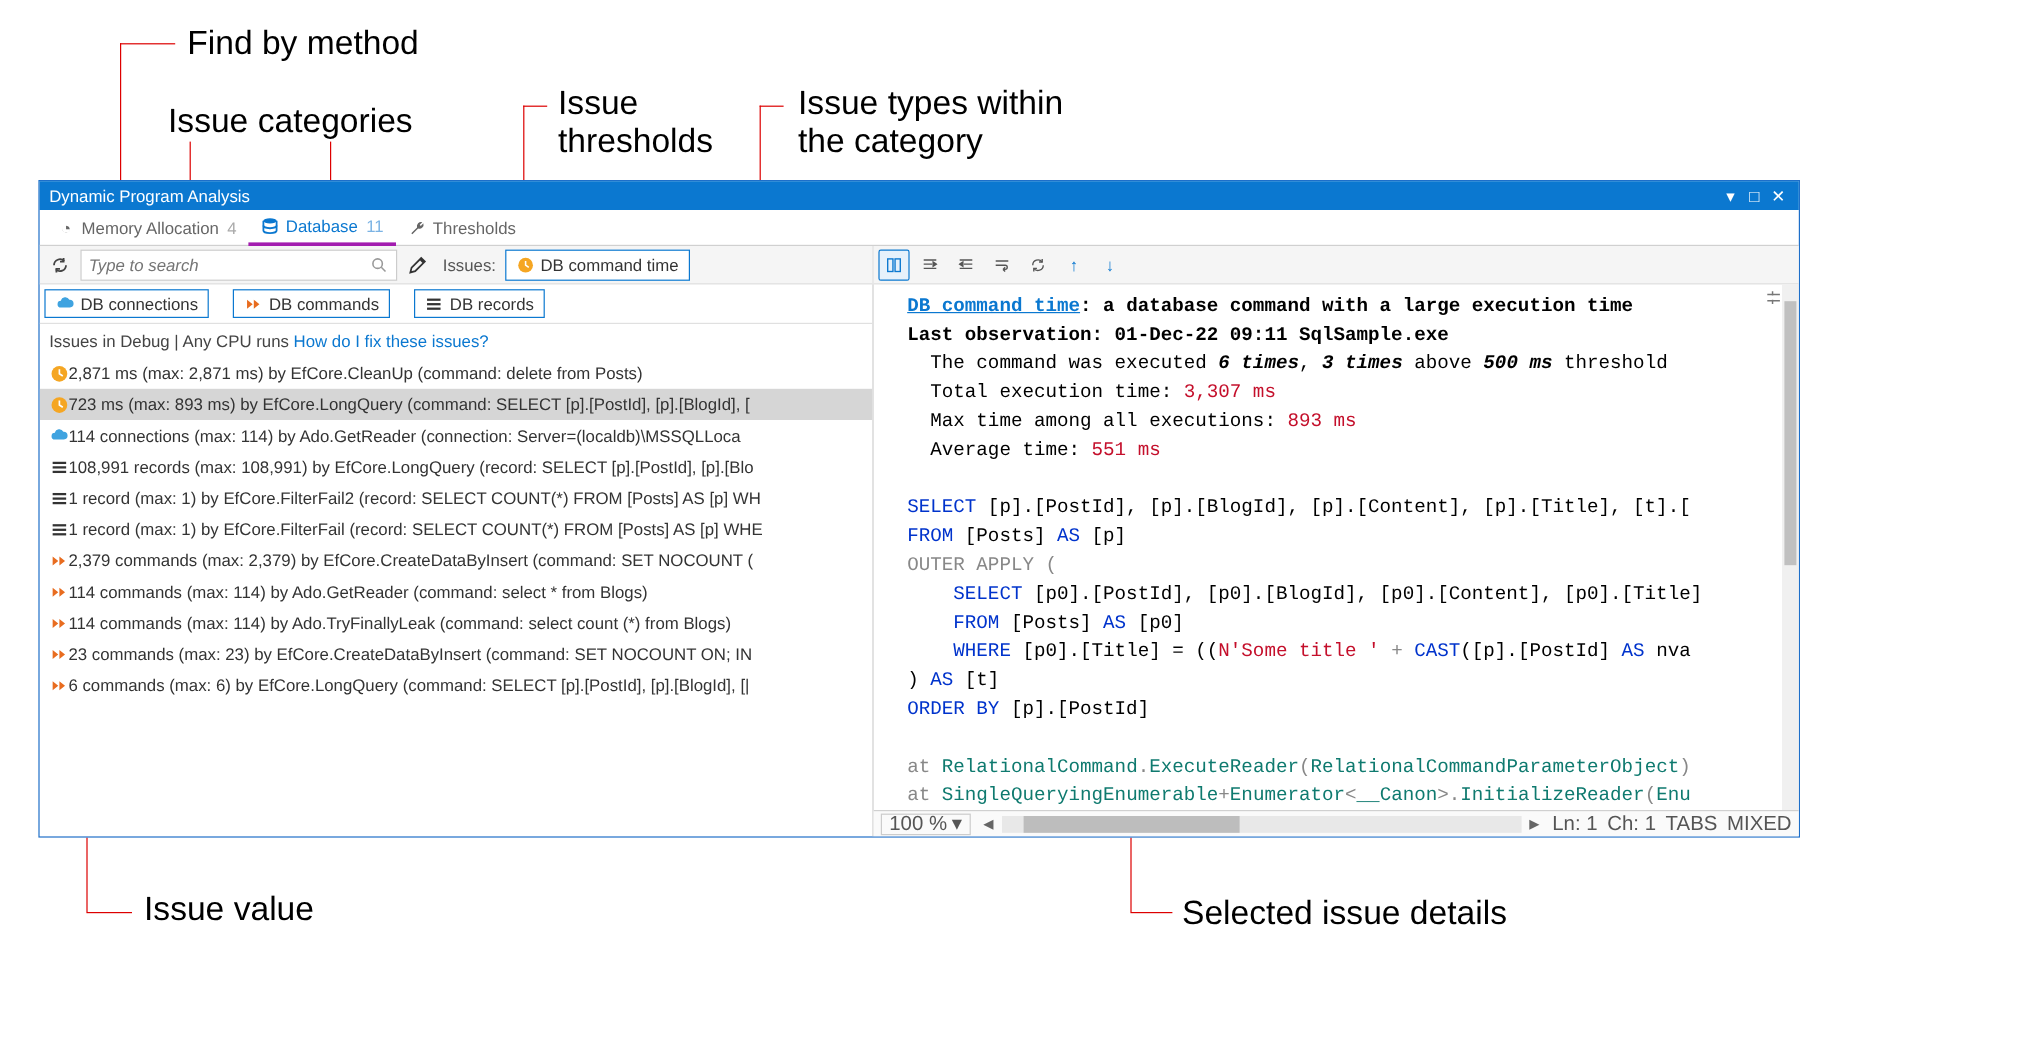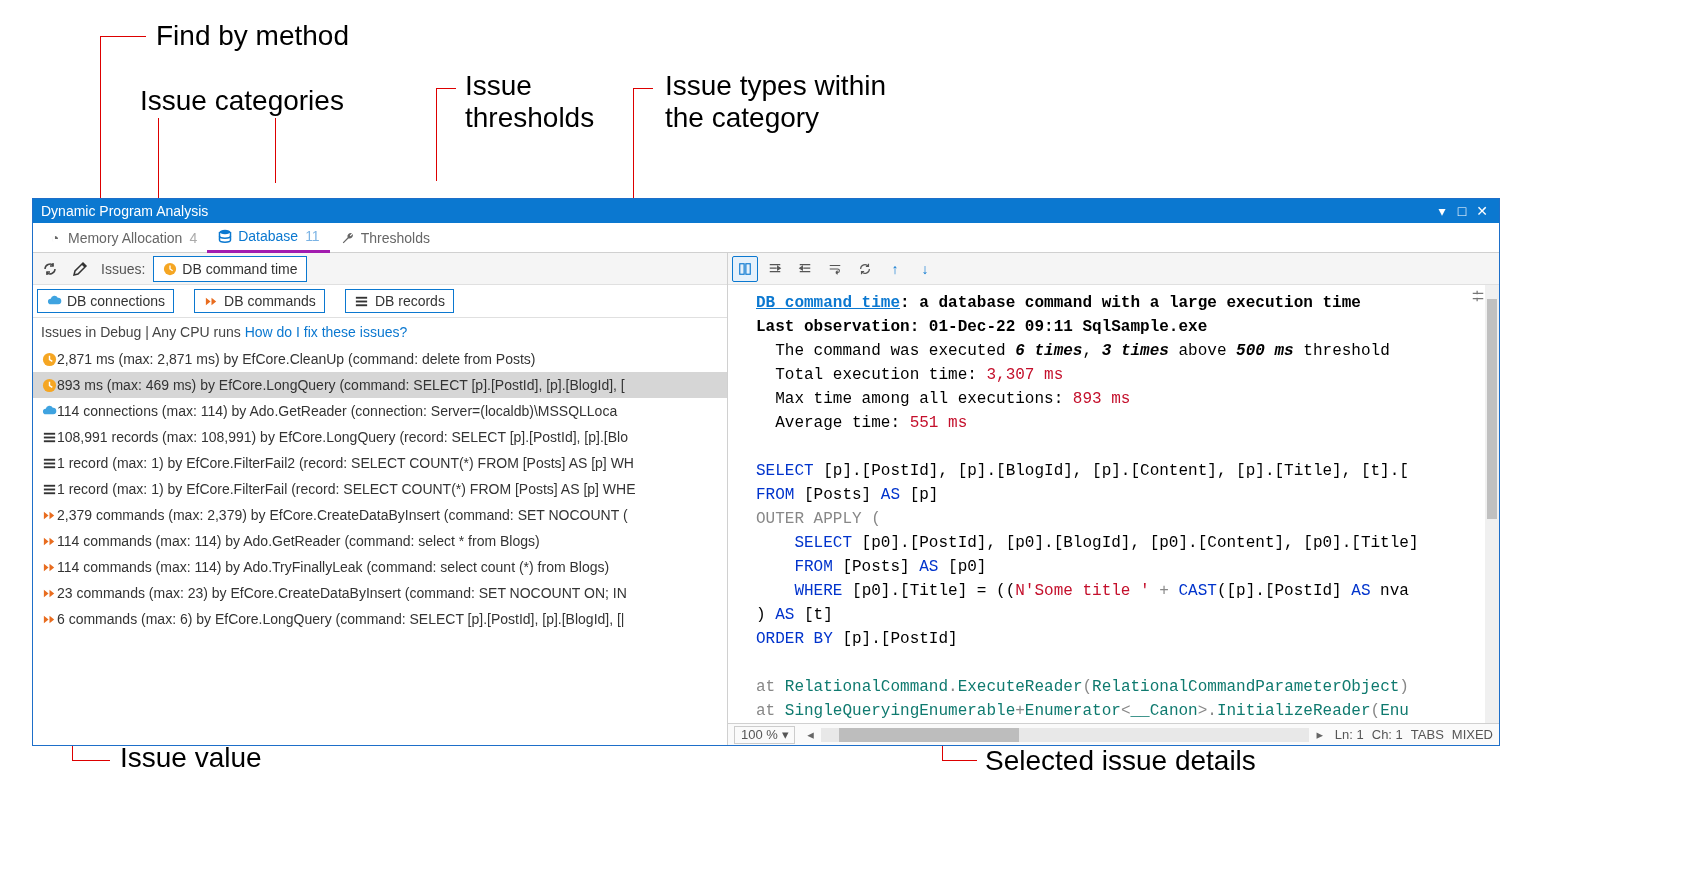--- a/index.html
+++ b/index.html
@@ -30,21 +30,20 @@
   .tool-window {
     position: absolute;
     left: 32px;
     top: 150px;
     width: 1468px;
     height: 548px;
     border: 1px solid #1e6fc9;
     background: #fff;
     display: flex;
     flex-direction: column;
-    margin-top: 48px;
   }
 
   .titlebar {
     background: #0b78d0;
     color: #fff;
     height: 24px;
     display: flex;
     align-items: center;
     padding: 0 8px;
     font-size: 14px;
@@ -226,21 +225,21 @@
   .str { color: #c40f2b; }
   .fn { color: #0f7a6f; }
   .bold { font-weight: bold; }
   .ital { font-style: italic; }
 
   .statusbar {
     height: 22px;
     border-top: 1px solid #d0d0d0;
     display: flex;
     align-items: center;
-    font-size: 13px;
+    font-size: 17px;
     padding: 0 6px;
     gap: 8px;
     color: #555;
     background: #fafafa;
   }
   .statusbar .zoom { display: flex; align-items: center; gap: 4px; border: 1px solid #ccc; padding: 0 6px; height: 18px;}
   .statusbar .hfill { flex: 1; display: flex; align-items: center; }
   .h-scroll-track { flex:1; height: 14px; background: #e8e8e8; position: relative; margin: 0 4px;}
   .h-scroll-thumb { position:absolute; left: 18px; width: 180px; height: 14px; background: #bdbdbd; }
   .h-scroll-arrow { width: 14px; height: 14px; display:inline-flex; align-items:center; justify-content:center; color:#666; }
@@ -332,20 +331,29 @@
   <div class="content">
 
     <div class="left-pane">
       <div class="toolbar">
         <div class="tb-btn">
           <svg width="16" height="16" viewBox="0 0 16 16">
               <path d="M3 8a5 5 0 0 1 8.5-3.5M13 8a5 5 0 0 1-8.5 3.5" fill="none" stroke="#444" stroke-width="1.5"></path>
               <path d="M11 2v3h-3M5 14v-3h3" fill="none" stroke="#444" stroke-width="1.5"></path>
             </svg>
         </div>
+        <div class="search-box">
+          <input type="text" placeholder="Type to search" style="">
+          <span class="icon" style="color:#999">
+            <svg width="14" height="14" viewBox="0 0 16 16">
+                <circle cx="6.5" cy="6.5" r="4.5" fill="none" stroke="#999" stroke-width="1.5"></circle>
+                <line x1="10" y1="10" x2="14" y2="14" stroke="#999" stroke-width="1.5"></line>
+              </svg>
+          </span>
+        </div>
         <div class="tb-btn">
           <svg width="16" height="16" viewBox="0 0 16 16">
               <path d="M2 14l1-4 8-8 3 3-8 8-4 1z M10 3l3 3" fill="none" stroke="#333" stroke-width="1.5"></path>
             </svg>
         </div>
         <span class="issues-label">Issues:</span>
         <div class="chip">
           <span class="dot icon">
             <svg width="14" height="14" viewBox="0 0 16 16">
                 <circle cx="8" cy="8" r="7" fill="#f5a623"></circle>
@@ -399,21 +407,21 @@
             </span>
             <span>2,871 ms (max: 2,871 ms) by EfCore.CleanUp (command: delete from Posts)</span>
           </div>
           <div class="issue-row selected">
             <span class="icon">
               <svg width="15" height="15" viewBox="0 0 16 16">
                 <circle cx="8" cy="8" r="7" fill="#f5a623"></circle>
                 <path d="M8 4v4l3 2" stroke="#fff" stroke-width="1.5" fill="none"></path>
               </svg>
             </span>
-            <span>893 ms (max: 469 ms) by EfCore.LongQuery (command: SELECT [p].[PostId], [p].[BlogId], [</span>
+            <span>723 ms (max: 893 ms) by EfCore.LongQuery (command: SELECT [p].[PostId], [p].[BlogId], [</span>
           </div>
           <div class="issue-row">
             <span class="icon">
               <svg width="15" height="15" viewBox="0 0 16 16">
                 <path d="M4 11a3 3 0 0 1 0-6 4 4 0 0 1 7.5-1A3 3 0 0 1 12 11z" fill="#3fa3e0"></path>
               </svg>
             </span>
             <span>114 connections (max: 114) by Ado.GetReader (connection: Server=(localdb)\MSSQLLoca</span>
           </div>
           <div class="issue-row">

